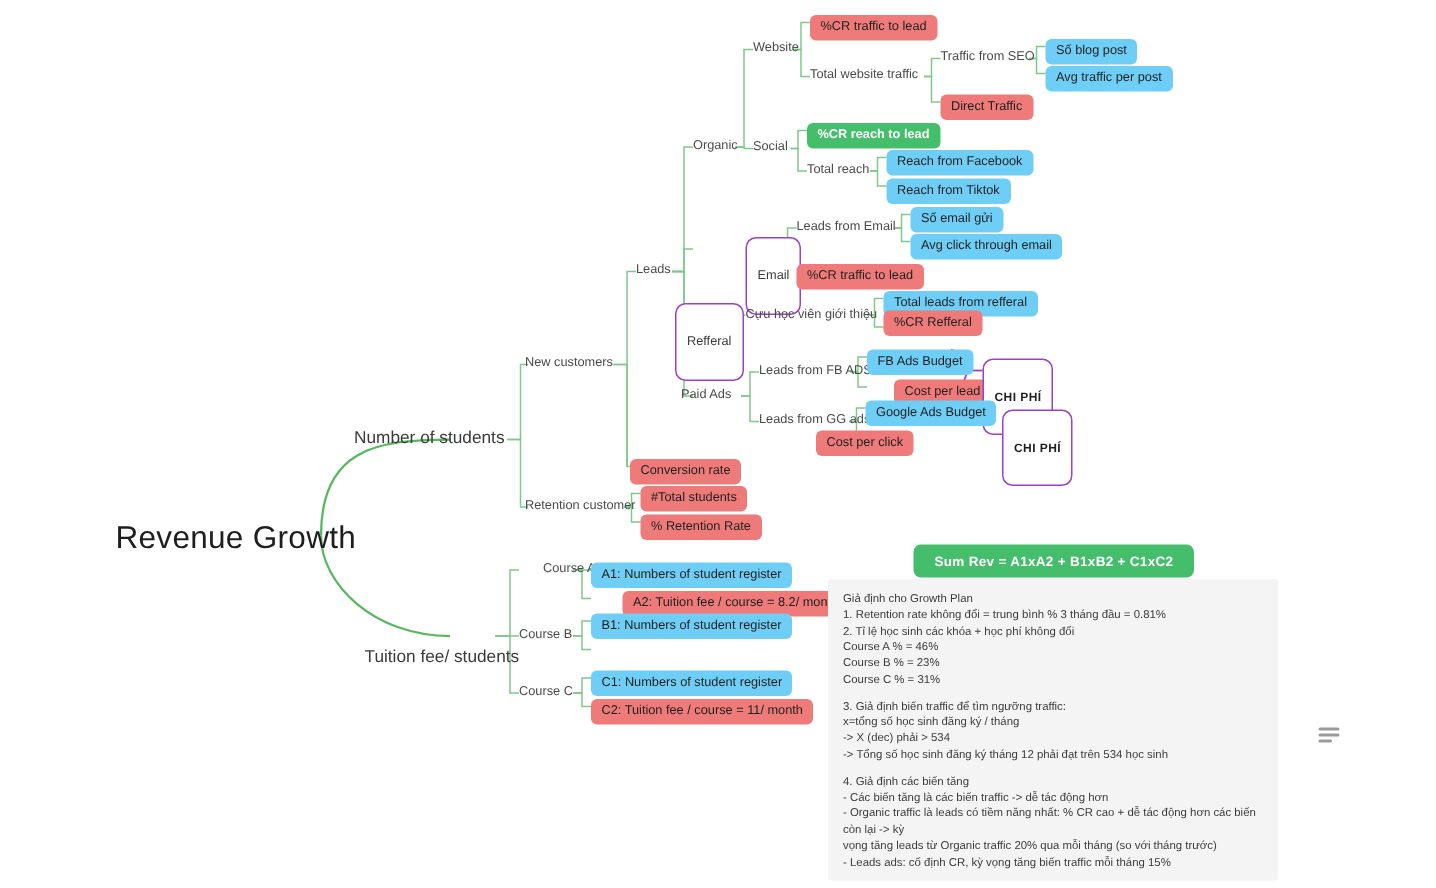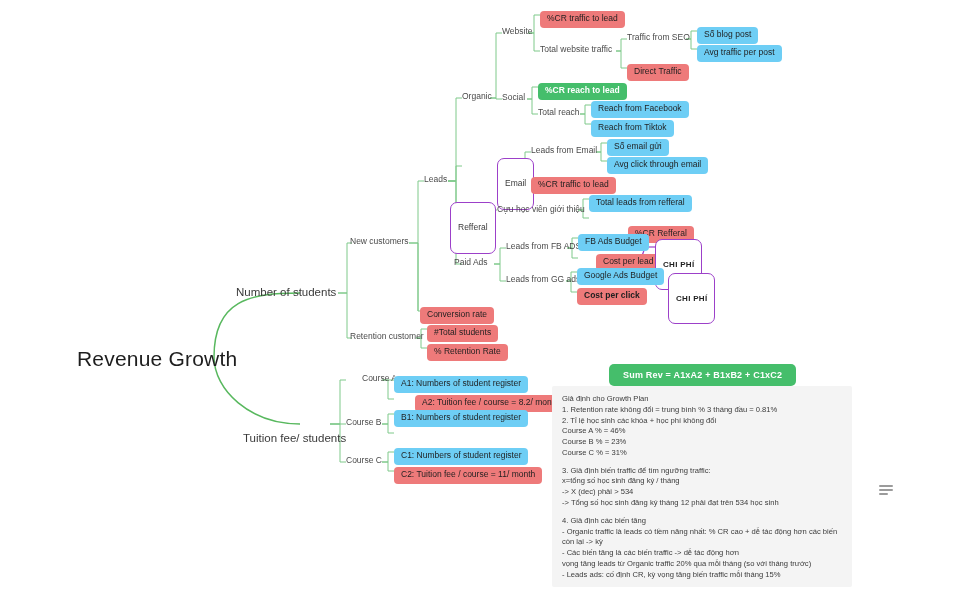--- a/index.html
+++ b/index.html
@@ -208,40 +208,40 @@
     <span class="pill blue">Avg click through email</span>
   </div>
   <div class="node" style="left:531px;top:173px;">
     <span class="pill red">%CR traffic to lead</span>
   </div>
 
   <div class="node plain" style="left:497px;top:205px;">Cựu học viên giới thiệu</div>
   <div class="node" style="left:589px;top:191px;">
     <span class="pill blue">Total leads from refferal</span>
   </div>
-  <div class="node" style="left:589px;top:222px;margin-left:39px;">
+  <div class="node" style="left:589px;top:204px;">
     <span class="pill red">%CR Refferal</span>
   </div>
 
   <div class="node plain" style="left:506px;top:242px;">Leads from FB ADS</div>
   <div class="node" style="left:578px;top:230px;">
     <span class="pill blue">FB Ads Budget</span>
   </div>
   <div class="node" style="left:578px;top:250px;margin-left:18px;">
     <span class="pill red">Cost per lead</span>
   </div>
   <div class="node" style="left:655px;top:239px;">
     <span class="outline cost">CHI PHÍ</span>
   </div>
 
   <div class="node plain" style="left:506px;top:275px;">Leads from GG ads</div>
   <div class="node" style="left:577px;top:264px;">
     <span class="pill blue">Google Ads Budget</span>
   </div>
-  <div class="node" style="left:577px;top:284px;font-weight:bold;">
+  <div class="node" style="left:544px;top:284px;">
     <span class="pill red">Cost per click</span>
   </div>
   <div class="node" style="left:668px;top:273px;">
     <span class="outline cost">CHI PHÍ</span>
   </div>
 
   <div class="node" style="left:420px;top:303px;">
     <span class="pill red">Conversion rate</span>
   </div>
   <div class="node" style="left:427px;top:321px;">
@@ -282,22 +282,22 @@
     <div class="line">Course A % = 46%</div>
     <div class="line">Course B % = 23%</div>
     <div class="line">Course C % = 31%</div>
     <div class="gap"></div>
     <div class="line">3. Giả định biến traffic để tìm ngưỡng traffic:</div>
     <div class="line">x=tổng số học sinh đăng ký / tháng</div>
     <div class="line">-&gt; X (dec) phải &gt; 534</div>
     <div class="line">-&gt; Tổng số học sinh đăng ký tháng 12 phải đạt trên 534 học sinh</div>
     <div class="gap"></div>
     <div class="line">4. Giả định các biến tăng</div>
+    <div class="line">- Các biến tăng là các biến traffic -&gt; dễ tác động hơn</div>
     <div class="line">- Organic traffic là leads có tiềm năng nhất: % CR cao + dễ tác động hơn các biến còn lại -&gt; kỳ</div>
-    <div class="line">- Các biến tăng là các biến traffic -&gt; dễ tác động hơn</div>
     <div class="line">vọng tăng leads từ Organic traffic 20% qua mỗi tháng (so với tháng trước)</div>
     <div class="line">- Leads ads: cố định CR, kỳ vọng tăng biến traffic mỗi tháng 15%</div>
 
   </div>
 
   <div class="handle">
     <i></i>
     <i></i>
     <i></i>
   </div>

